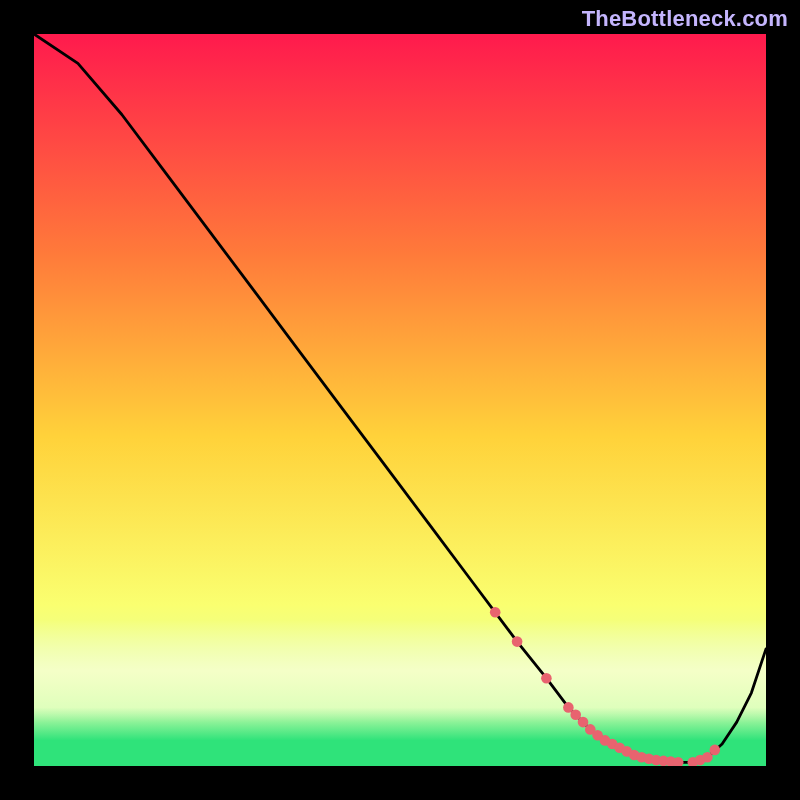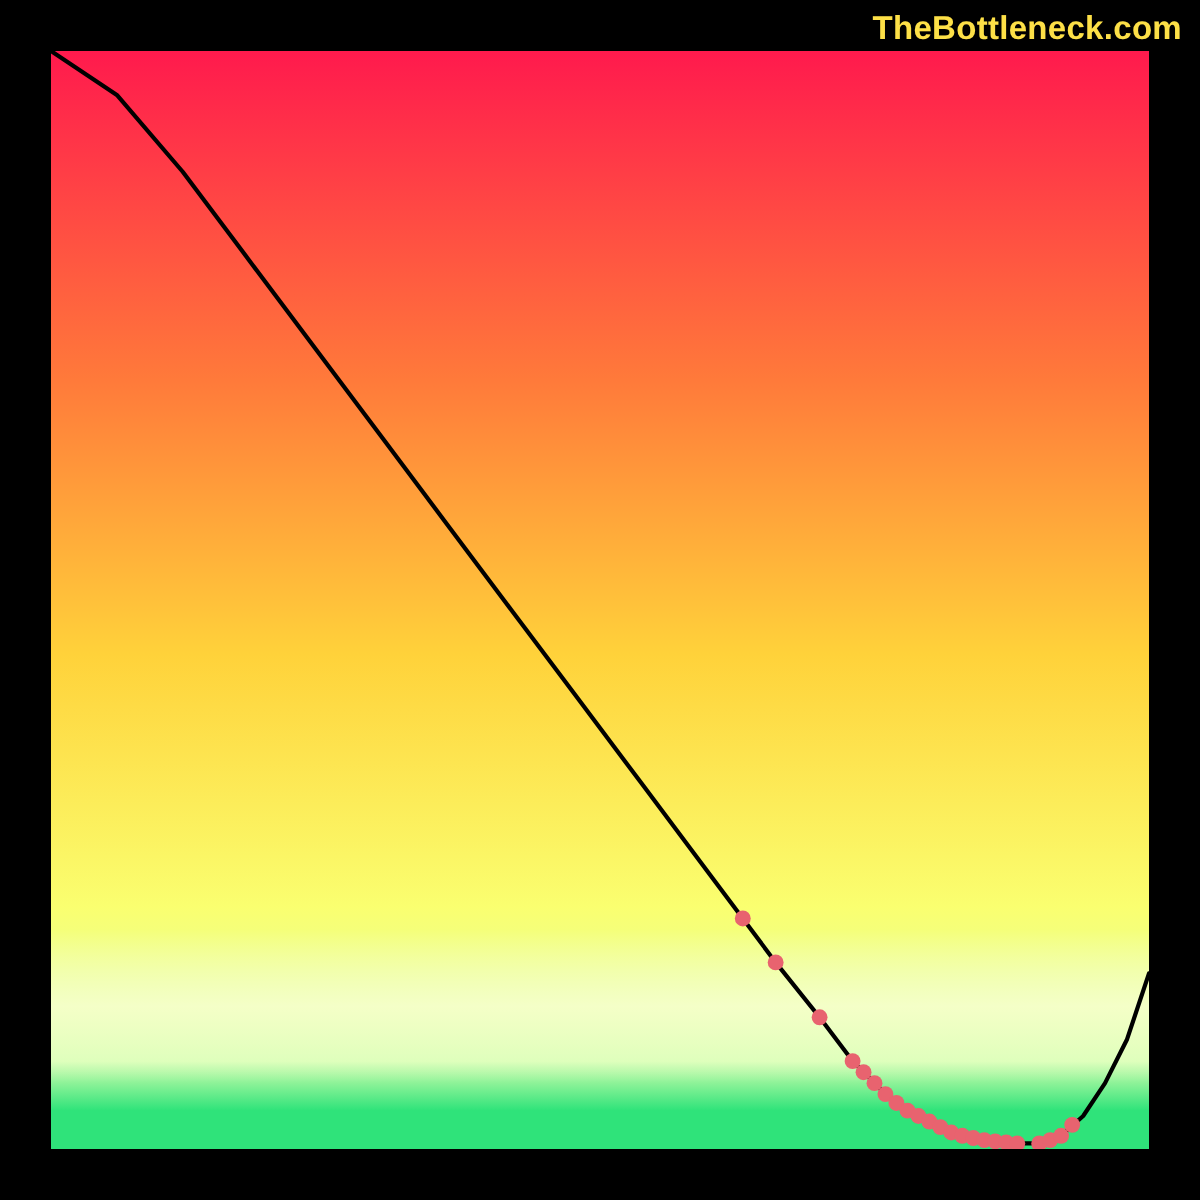--- a/index.html
+++ b/index.html
@@ -23,21 +23,21 @@
     top: 34px;
     width: 732px;
     height: 732px;
   }
   .watermark {
     position: absolute;
     top: 6px;
     right: 12px;
     font-size: 22px;
     font-weight: 600;
-    color: #fde047;
+    color: #c4b5fd;
     letter-spacing: 0.2px;
     z-index: 5;
   }
   svg { display: block; }
 </style>
 </head>
 <body>
 
 <div class="frame">
   <div class="watermark">TheBottleneck.com</div>

